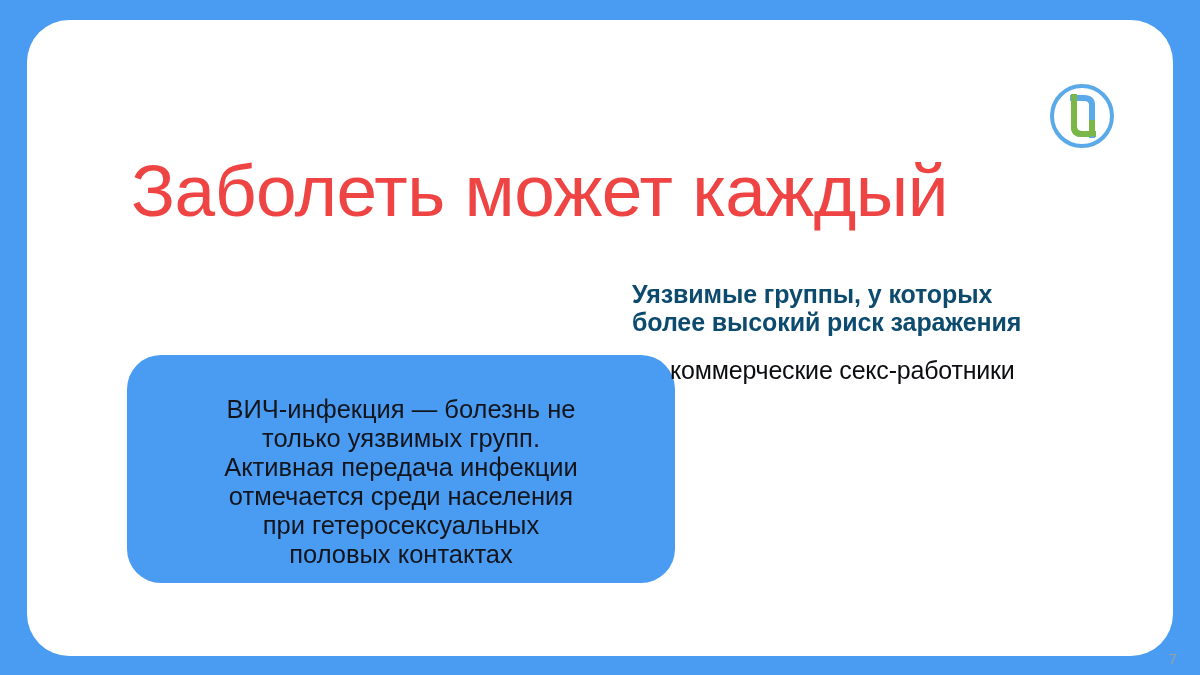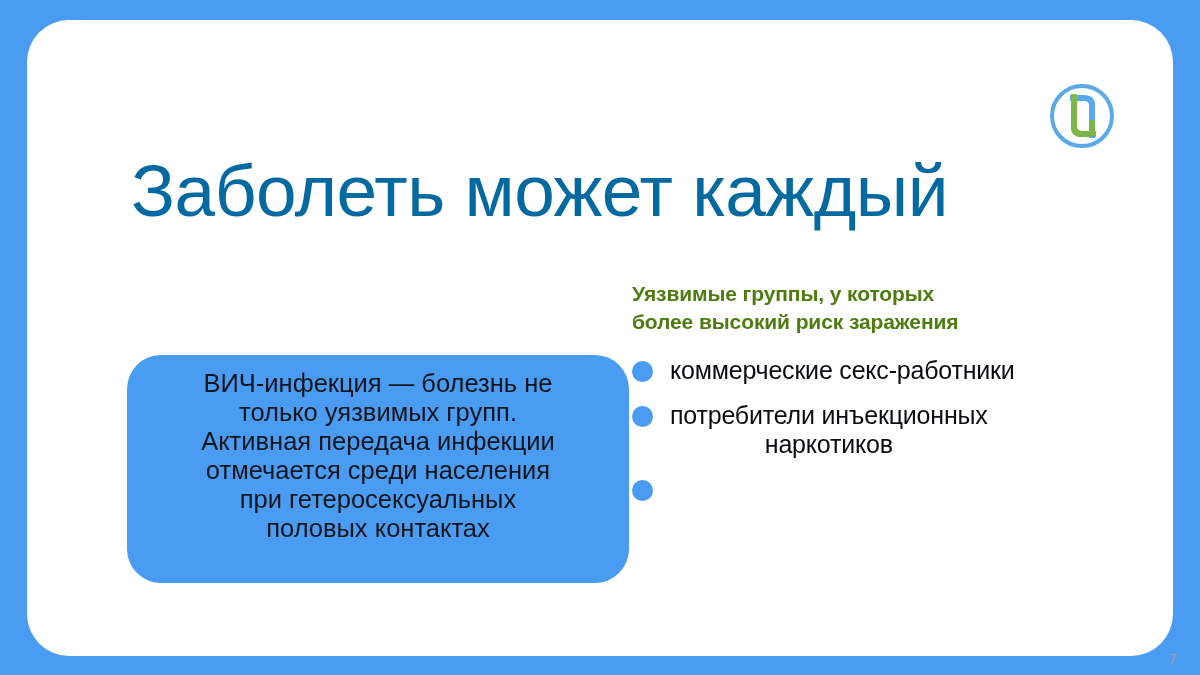--- a/index.html
+++ b/index.html
@@ -44,60 +44,60 @@
 
   
   .title {
     position: absolute;
     left: 104px;
     top: 133px;
     width: 980px;
     font-size: 73px;
     font-weight: 400;
     line-height: 1.05;
-    color: #0369a1;
+    color: #ef4444;
     letter-spacing: -0.5px;
     white-space: nowrap;
   }
 
   
   .callout {
     position: absolute;
     left: 100px;
     top: 335px;
-    width: 502px;
+    width: 548px;
     height: 228px;
     background: #4a9cf2;
     border-radius: 34px;
     display: flex;
-    align-items: flex-start;
+    align-items: flex-end;
     justify-content: center;
     padding: 14px 18px;
   }
   .callout-text {
     font-size: 25.5px;
     line-height: 29px;
     color: #12151c;
     text-align: center;
     white-space: pre-line;
   }
 
   
   .right-col {
     position: absolute;
     left: 605px;
     top: 260px;
     width: 500px;
   }
 
   .right-heading {
-    font-size: 21px;
+    font-size: 25px;
     font-weight: bold;
     line-height: 28px;
-    color: #4d7c0f;
+    color: #0c4a6e;
     white-space: pre-line;
     letter-spacing: -0.1px;
   }
 
   .bullet-list {
     margin-top: 20px;
     list-style: none;
   }
 
   .bullet-item {
@@ -168,25 +168,20 @@
       <div class="right-heading">Уязвимые группы, у которых
 более высокий риск заражения</div>
 
       <ul class="bullet-list">
         <li class="bullet-item">
           <span class="bullet-dot"></span>
           <span class="bullet-text">коммерческие секс-работники</span>
         </li>
         <li class="bullet-item">
           <span class="bullet-dot"></span>
-          <span class="bullet-text">потребители инъекционных
-наркотиков</span>
-        </li>
-        <li class="bullet-item">
-          <span class="bullet-dot"></span>
         </li>
       </ul>
     </div>
 
     <div class="page-number">7</div>
 
   </div>
 </div>
 
 </body></html>

